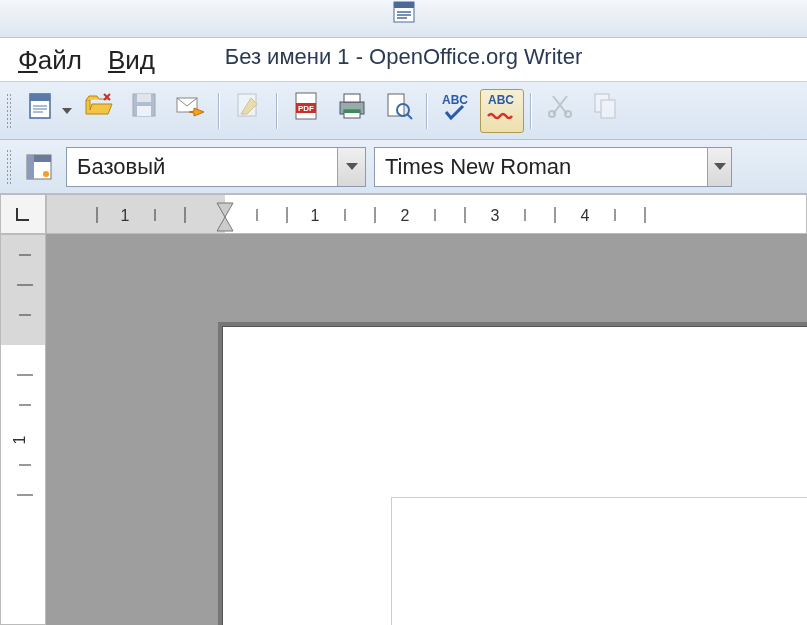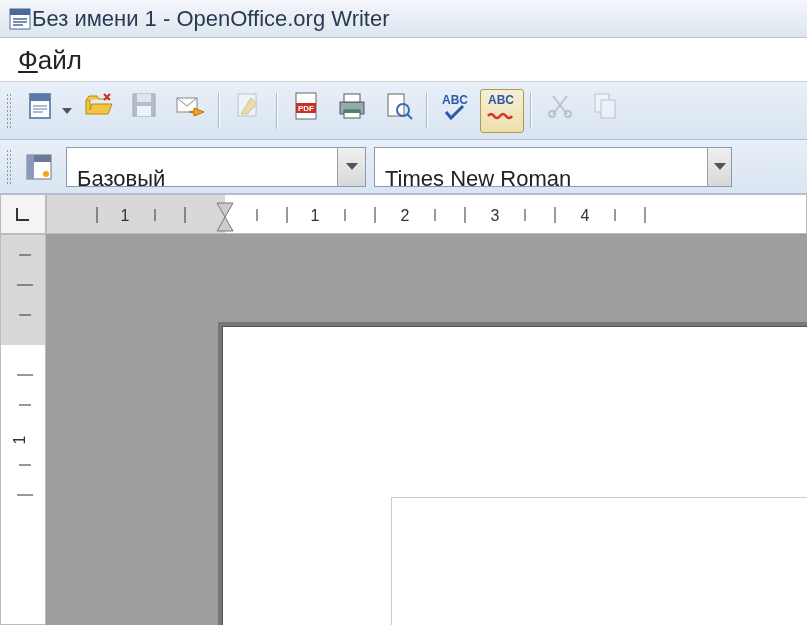--- a/index.html
+++ b/index.html
@@ -11,21 +11,22 @@
     height: 625px;
     overflow: hidden;
   }
   .titlebar {
     height: 38px;
     background: linear-gradient(to bottom, #f4f7fb 0%, #e8eef5 50%, #dce6f0 100%);
     border-bottom: 1px solid #b8c6d6;
     display: flex;
     align-items: center;
     padding: 0 8px;
-    gap: 0;
+    gap: 20px;
+    flex-direction: column;
   }
   .titlebar .app-icon {
     width: 24px; height: 24px;
     display:flex; align-items:center; justify-content:center;
   }
   .titlebar .title {
     color: #2a3a52;
     font-size: 22px;
     font-family: "Segoe UI", sans-serif;
   }
@@ -101,21 +102,21 @@
     width: 38px; height: 38px;
     display:flex; align-items:center; justify-content:center;
   }
   .combo {
     display:flex; align-items:center;
     background:#fff;
     border: 1px solid #8a9ab0;
     height: 40px;
   }
   .combo .val {
-    padding: 12px 10px;
+    padding: 0 10px;
     font-size: 22px;
     color:#222;
     background:#fff;
     border:none; outline:none;
     height:100%;
   }
   .combo .arrow {
     width: 28px; height:100%;
     background: linear-gradient(to bottom,#f0f0f0,#d8d8d8);
     border-left:1px solid #a0a0a0;
@@ -190,20 +191,21 @@
         <rect x="2" y="2" width="20" height="20" fill="#fff" stroke="#4a6a9a"></rect>
         <rect x="2" y="2" width="20" height="6" fill="#4a6a9a"></rect>
         <path d="M5 12h14M5 15h14M5 18h10" stroke="#4a6a9a" stroke-width="1.5"></path>
       </svg>
   </span>
   <span class="title">Без имени 1 - OpenOffice.org Writer</span>
 </div>
 
 <div class="menubar">
   <span class="menu-item"><span></span><span class="ul">Ф</span><span>айл</span></span>
+  <span class="menu-item"><span></span><span class="ul">В</span><span>ид</span></span>
 </div>
 
 <div class="toolbar">
   <div class="grip"></div>
 
   <div class="btn">
     <svg width="32" height="32">
         <rect x="6" y="4" width="20" height="24" fill="#fff" stroke="#4a6a9a" stroke-width="1.5"></rect>
         <rect x="6" y="4" width="20" height="7" fill="#5a7aaa"></rect>
         <path d="M9 16h14M9 19h14M9 22h10" stroke="#5a7aaa"></path>

